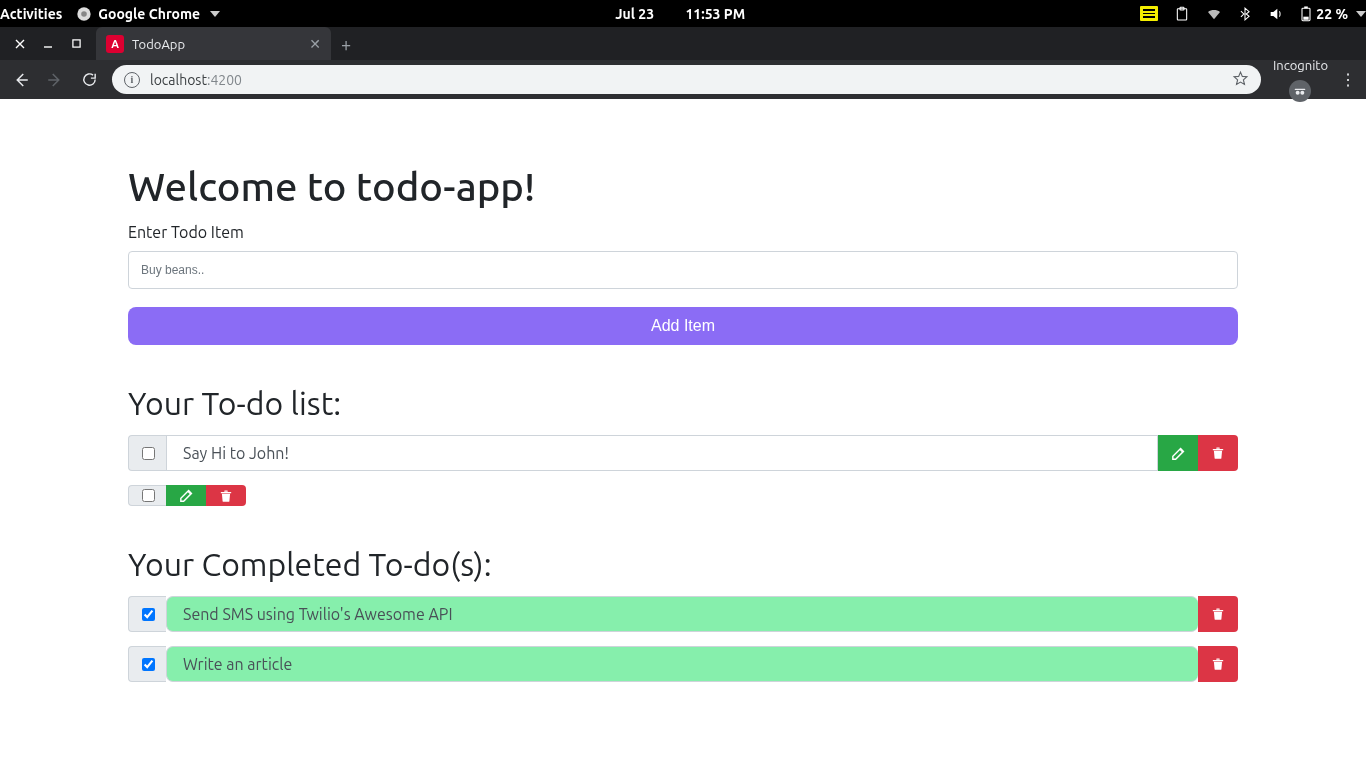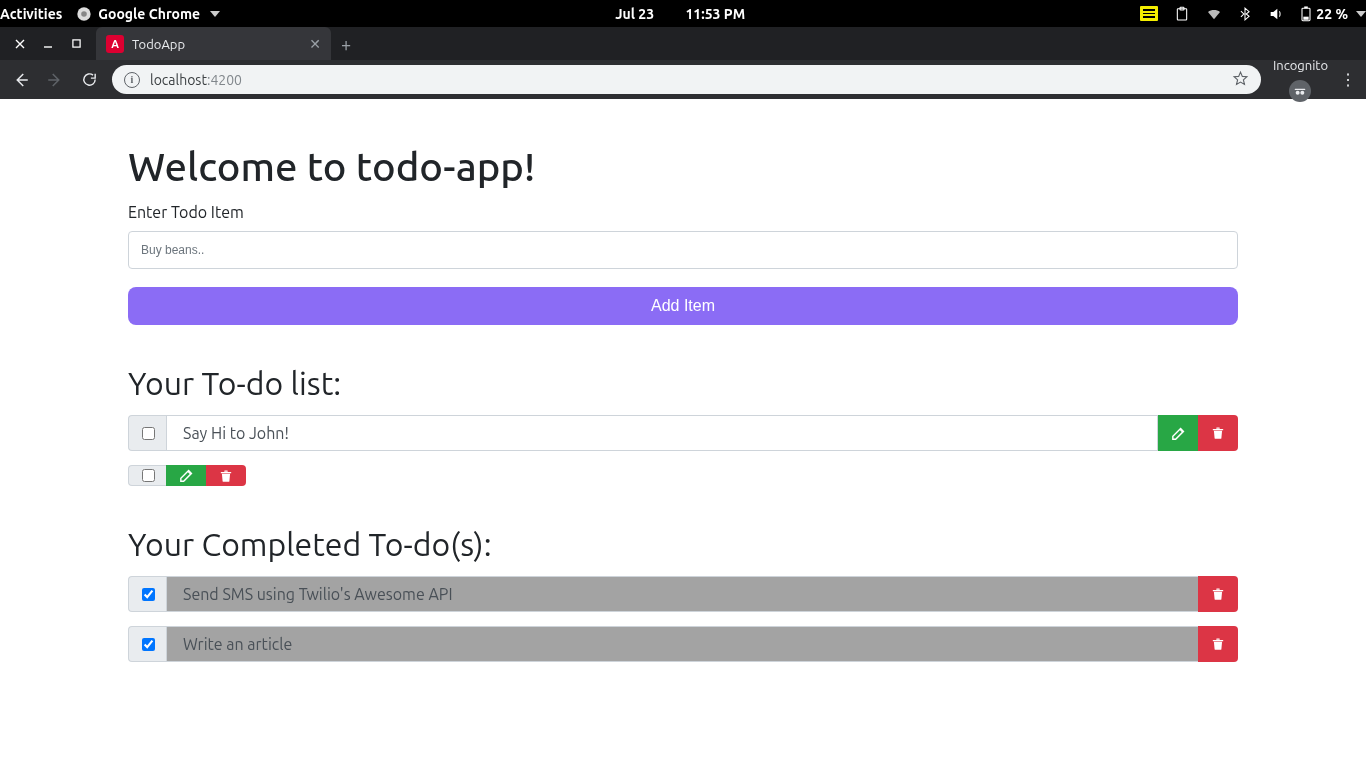--- a/index.html
+++ b/index.html
@@ -31,33 +31,33 @@
   .omnibox { flex:1; background:#f1f3f4; height:29px; border-radius:15px; display:flex; align-items:center; padding:0 12px; gap:10px; color:#3c4043; font-size:14px; }
   .omnibox .info { width:16px; height:16px; border:1.4px solid #5f6368; border-radius:50%; display:flex; align-items:center; justify-content:center; font-size:10px; color:#5f6368; font-weight:700; font-family: Georgia, serif; }
   .omnibox .url .dim { color:#80868b; }
   .omnibox .spacer { flex:1; }
   .star { color:#5f6368; }
   .incog { display:flex; align-items:center; gap:8px; color:#e8eaed; font-size:13px;flex-direction:column; }
   .incog .badge { width:22px; height:22px; background:#5f6368; border-radius:50%; display:flex; align-items:center; justify-content:center; }
   .kebab { color:#e8eaed; font-size:16px; }
 
   
-  .viewport { height:583px; overflow:auto; background:#fff; }
+  .viewport { height:583px; overflow:auto; background:#fff;margin-top:20px; }
   .container { max-width:1110px; margin:0 auto; padding:25px 0 40px; }
   h1 { font-size:40px; font-weight:500; color:#212529; margin:20px 0 14px; }
   h2.sec { font-size:32px; font-weight:400; color:#212529; margin:40px 0 14px; }
   label.form-label { display:block; font-size:16px; color:#212529; margin-bottom:10px; }
   .form-control { width:100%; height:38px; border:1px solid #ced4da; border-radius:4px; padding:6px 12px; font-size:12px; color:#495057; background:#fff; }
   .form-control::placeholder { color:#6c757d; }
   .btn-primary-purple { width:100%; height:38px; background:#8b6cf5; color:#fff; border:none; border-radius:8px; font-size:16px; margin-top:18px; cursor:pointer; }
 
   .input-group { display:flex; width:100%; margin-bottom:14px; }
   .ig-prepend { background:#e9ecef; border:1px solid #ced4da; border-right:none; border-radius:4px 0 0 4px; width:38px; display:flex; align-items:center; justify-content:center; }
   .ig-text { flex:1; border:1px solid #ced4da; padding:8px 16px; font-size:16px; color:#495057; background:#fff; display:flex; align-items:center; }
-  .ig-text.done { background:#a3a3a3; }
+  .ig-text.done { background:#86efac;border-radius:7px; }
   .ig-btn { width:40px; border:none; display:flex; align-items:center; justify-content:center; cursor:pointer; }
   .ig-btn.edit { background:#28a745; }
   .ig-btn.del  { background:#dc3545; border-radius:0 4px 4px 0; }
   .ig-btn svg { stroke:#fff; fill:none; }
   .ig-btn.del svg { fill:#fff; stroke:none; }
 
   input[type=checkbox] { width:13px; height:13px; }
 </style>
 </head>
 <body>

